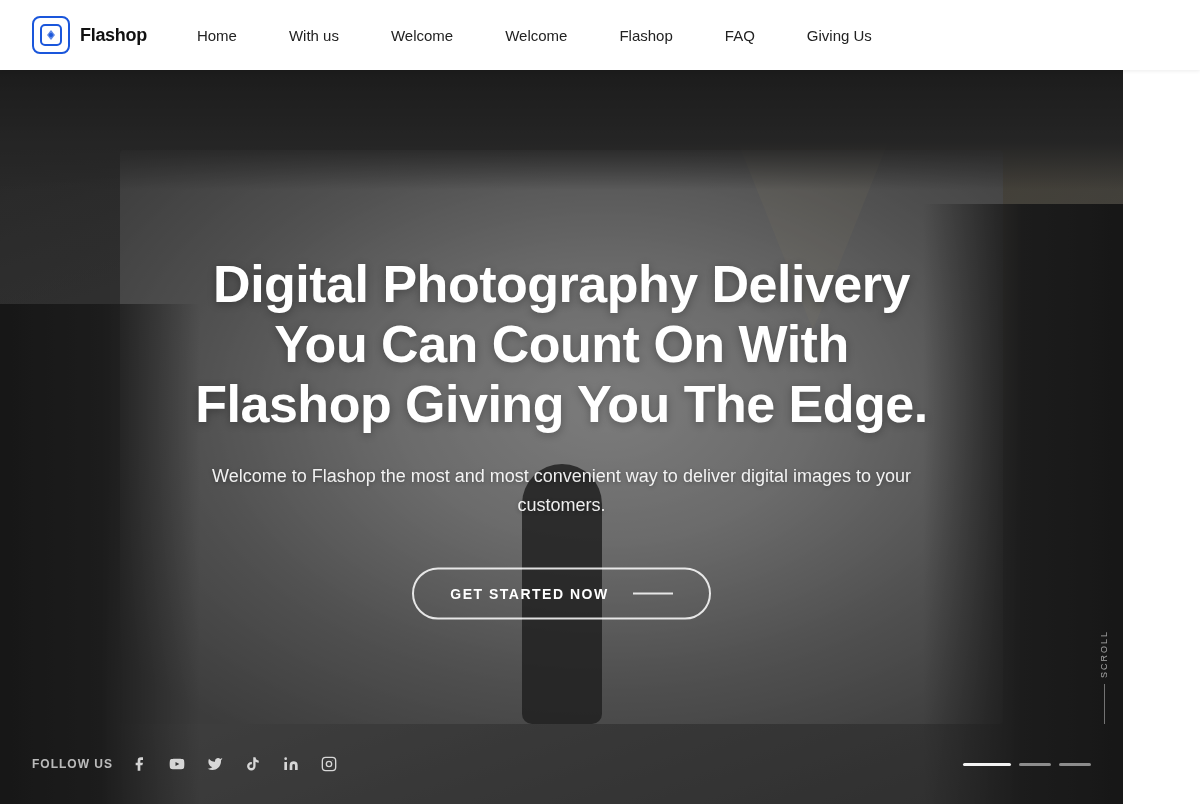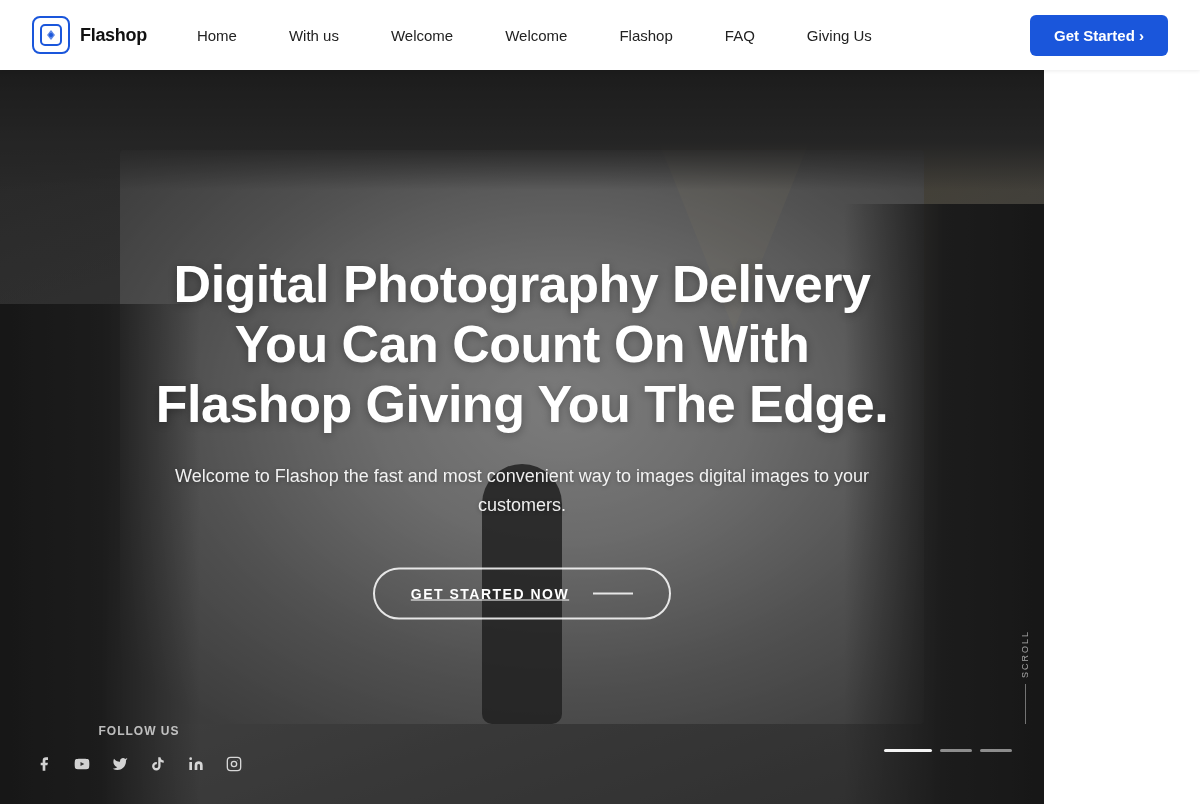--- a/index.html
+++ b/index.html
@@ -82,21 +82,21 @@
       cursor: pointer;
       display: flex;
       align-items: center;
       gap: 8px;
       white-space: nowrap;
     }
 
     
     .hero {
       position: relative;
-      width: 1044px;
+      width: 1123px;
       height: 734px;
       overflow: hidden;
     }
 
     .hero-bg {
       position: absolute;
       top: 0;
       left: 0;
       width: 100%;
       height: 100%;
@@ -214,21 +214,20 @@
       border-radius: 50px;
       padding: 16px 36px;
       color: #fff;
       font-size: 14px;
       font-weight: 700;
       letter-spacing: 1.5px;
       text-transform: uppercase;
       cursor: pointer;
       background: transparent;
       transition: background 0.2s;
-      text-decoration: underline;
     }
 
     .cta-line {
       width: 40px;
       height: 2px;
       background: rgba(255,255,255,0.85);
       display: inline-block;
     }
 
     
@@ -240,21 +239,20 @@
       display: flex;
       align-items: center;
       justify-content: space-between;
       padding: 0 32px;
     }
 
     .follow-us {
       display: flex;
       align-items: center;
       gap: 14px;
-      flex-direction: column;
     }
 
     .follow-label {
       font-size: 12px;
       color: rgba(255,255,255,0.7);
       letter-spacing: 1px;
       text-transform: uppercase;
       font-weight: 600;
     }
 
@@ -389,21 +387,20 @@
   <div class="nav-links">
     <a class="nav-link">Home</a>
     <a class="nav-link">With us</a>
     <a class="nav-link">Welcome</a>
     <a class="nav-link">Welcome</a>
     <a class="nav-link">Flashop</a>
     <a class="nav-link">FAQ</a>
     <a class="nav-link">Giving Us</a>
   </div>
 
-  <button class="get-started-btn">Get Started ›</button>
 </nav>
 
 <section class="hero">
 
   <div class="hero-bg">
     <div class="studio-wall"></div>
     <div class="equip-left"></div>
     <div class="equip-right"></div>
 
     <div class="ceiling-pipes">
@@ -418,21 +415,21 @@
 
     <div class="person-silhouette"></div>
 
     <div class="light-cone"></div>
   </div>
 
   <div class="hero-overlay"></div>
 
   <div class="hero-content">
     <h1 class="hero-title">Digital Photography Delivery You Can Count On With Flashop Giving You The Edge.</h1>
-    <p class="hero-subtitle">Welcome to Flashop the fast and most convenient way to images digital images to your customers.</p>
+    <p class="hero-subtitle">Welcome to Flashop the most and most convenient way to deliver digital images to your customers.</p>
     <button class="hero-cta">
       <span>GET STARTED NOW</span>
       <span class="cta-line"></span>
     </button>
   </div>
 
   <div class="hero-bottom">
     <div class="follow-us">
       <span class="follow-label">FOLLOW US</span>
       <div class="social-icons">

